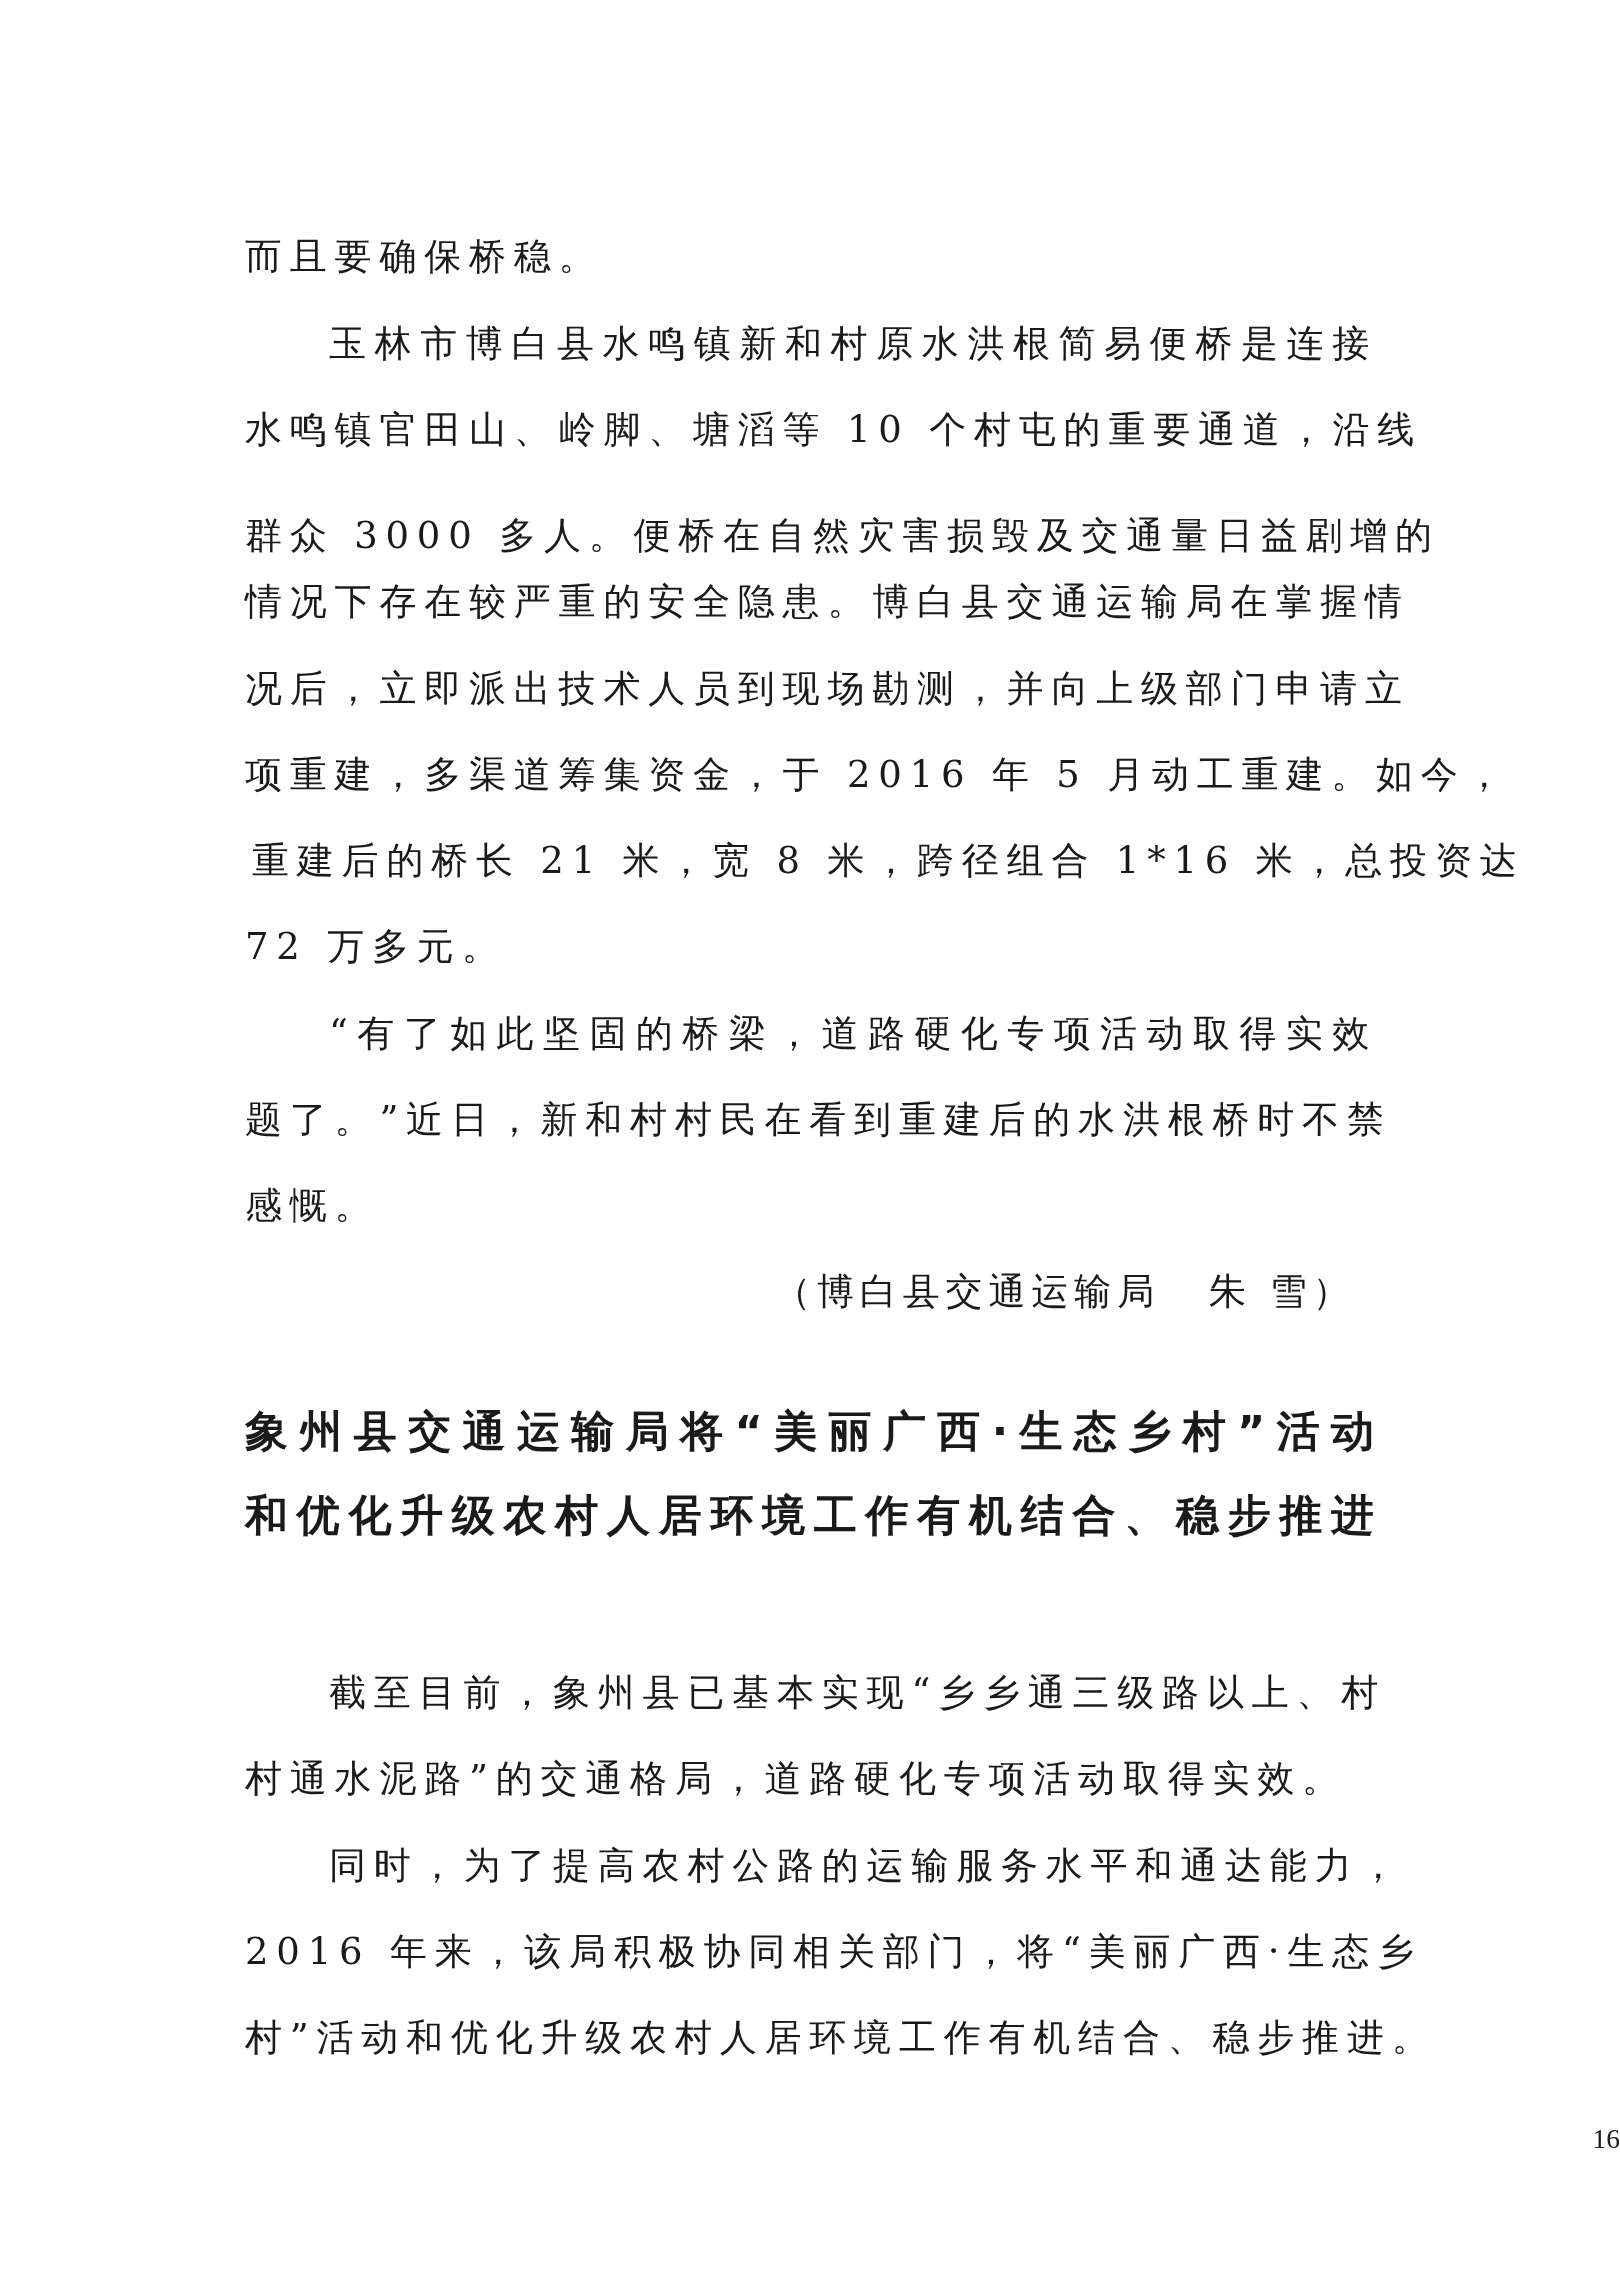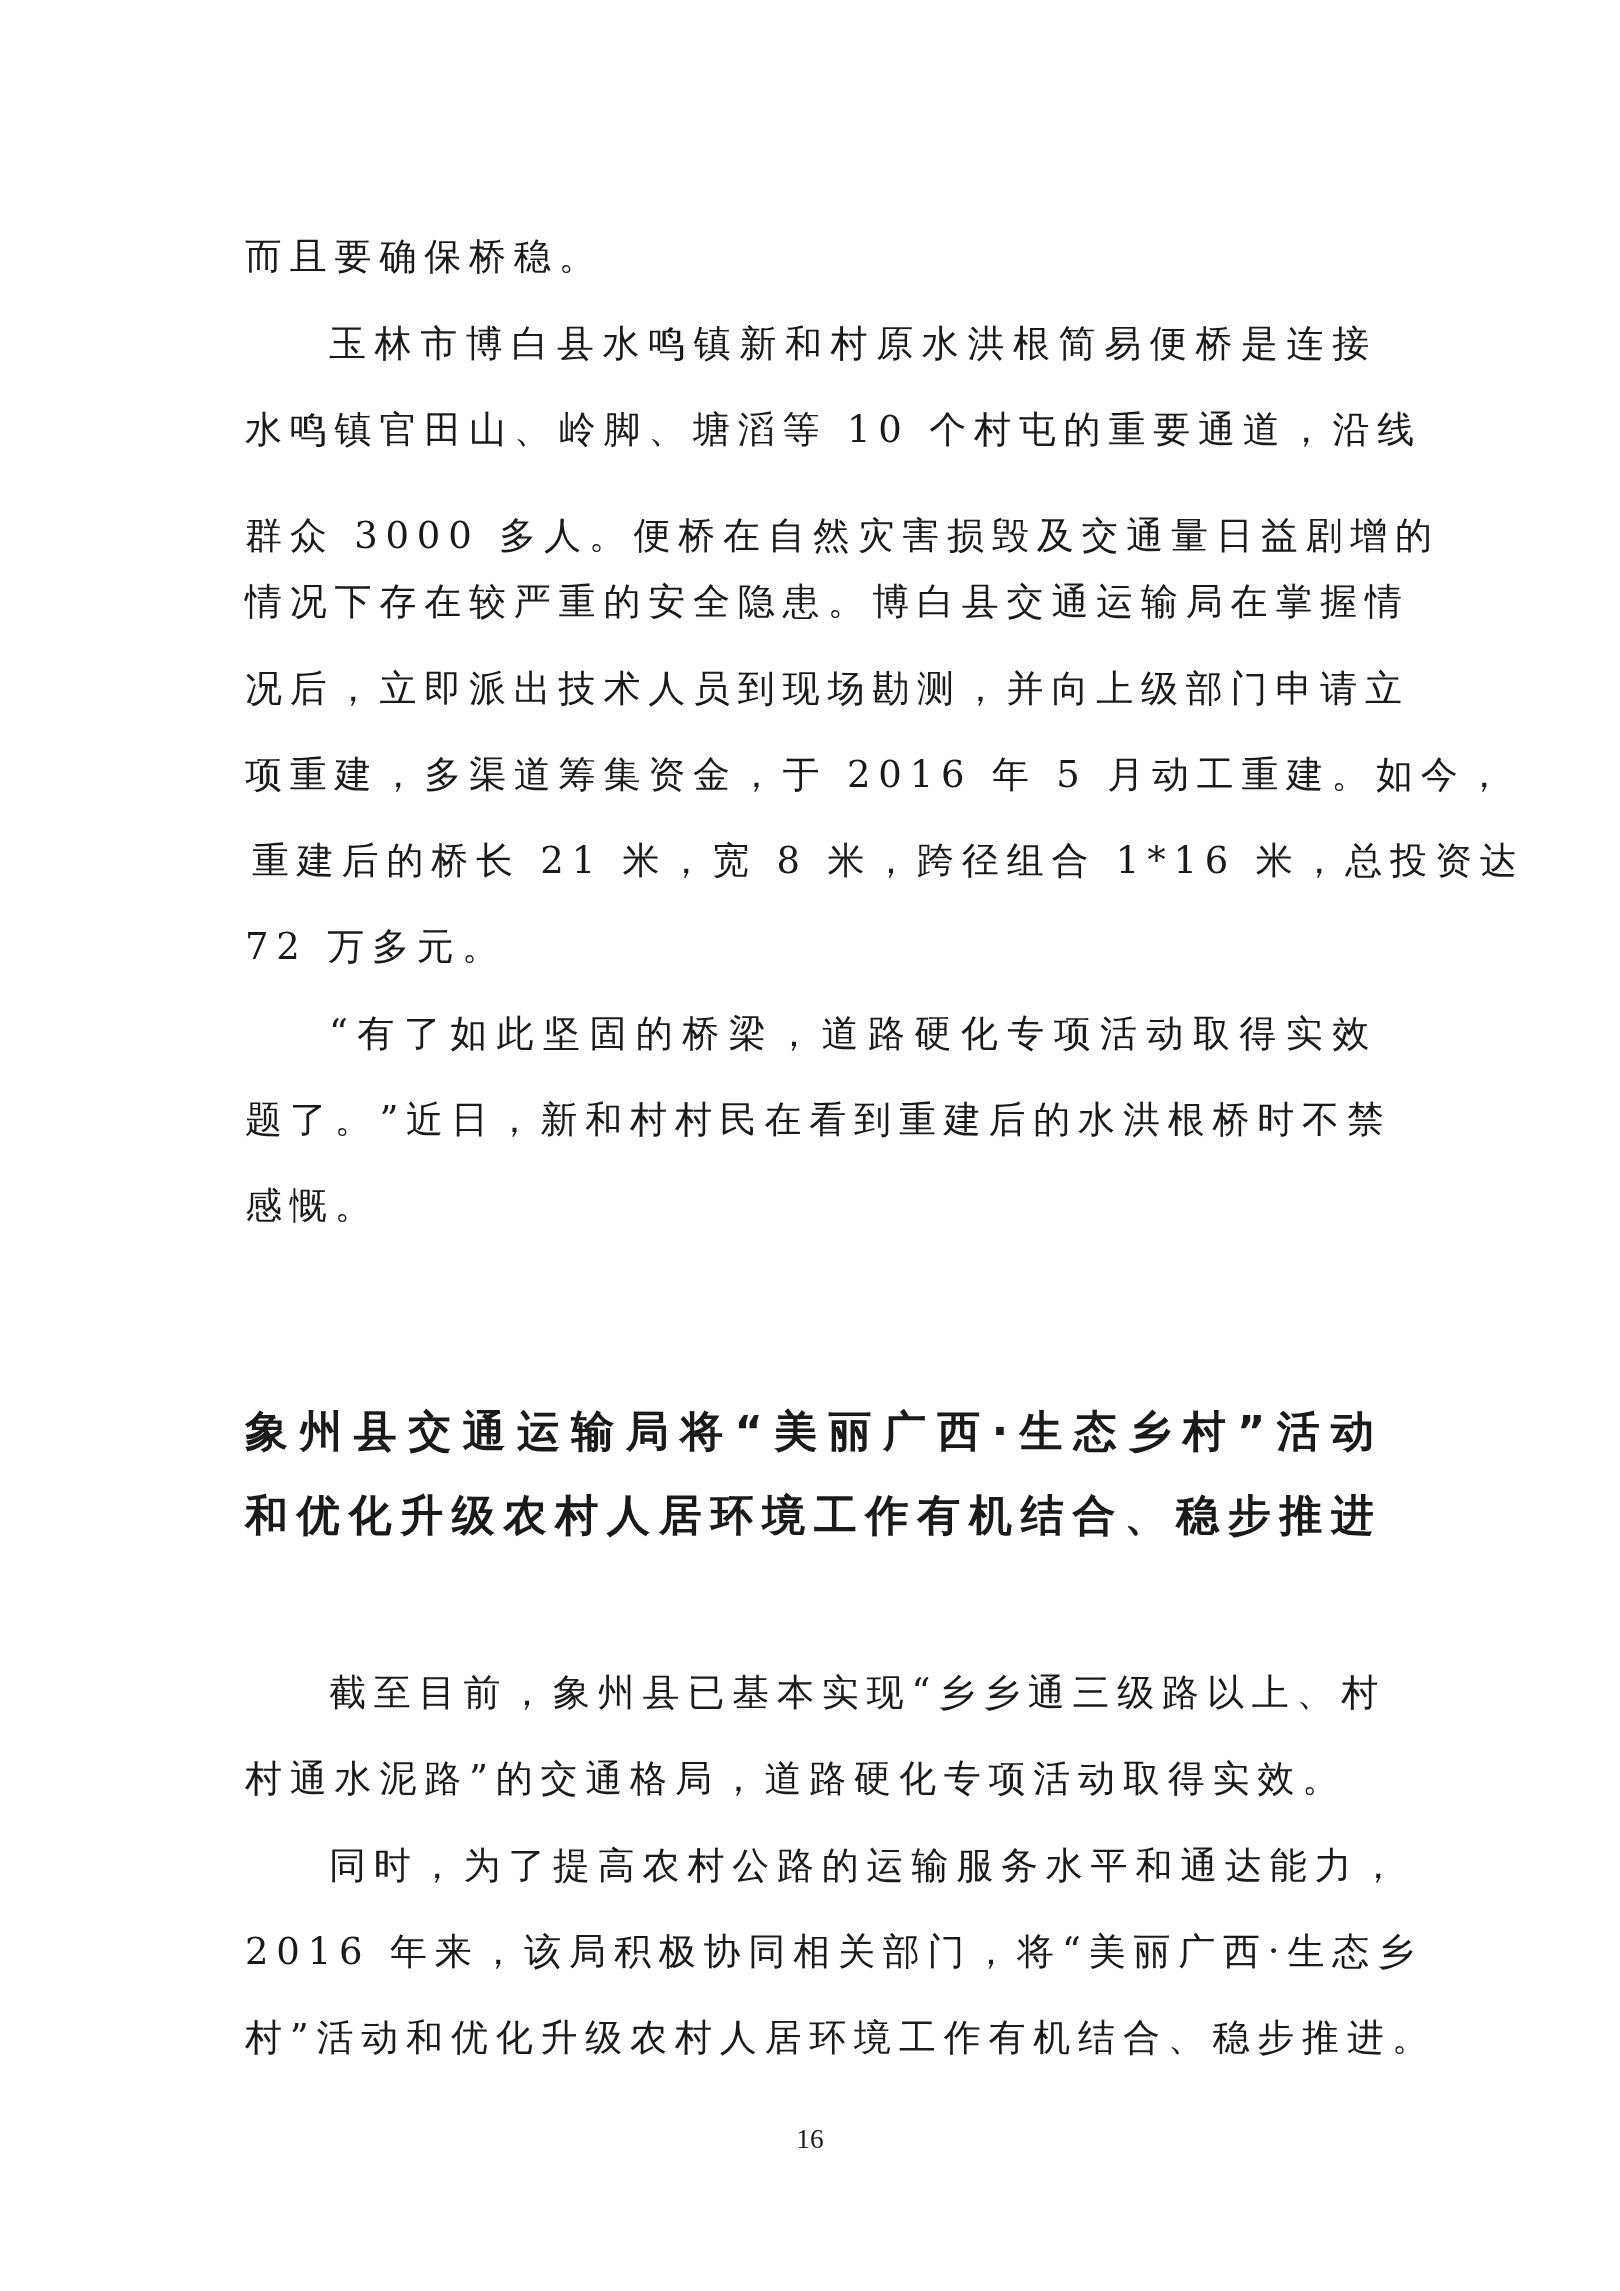--- a/index.html
+++ b/index.html
@@ -40,21 +40,21 @@
       line-height: 55px;
       white-space: nowrap;
       text-align: justify;
       text-align-last: justify;
       letter-spacing: 2.9px;
     }
     .page-number {
       position: absolute;
       left: 0; width: 1620px;
       top: 2125px;
-      text-align: center;
+      text-align: right;
       font-family: "Liberation Serif", "DejaVu Serif", serif;
       font-size: 27.4px;
       line-height: 29px;
     }
   </style>
 </head>
 <body>
 
 <div class="page">
 
@@ -64,20 +64,23 @@
   <div class="line" style="top:491px;margin-top:20px;">群众 3000 多人。便桥在自然灾害损毁及交通量日益剧增的</div>
   <div class="line" style="top:577px;">情况下存在较严重的安全隐患。博白县交通运输局在掌握情</div>
   <div class="line" style="top:664px;">况后，立即派出技术人员到现场勘测，并向上级部门申请立</div>
   <div class="line" style="top:750px;">项重建，多渠道筹集资金，于 2016 年 5 月动工重建。如今，</div>
   <div class="line" style="top:836px;margin-left:7px;">重建后的桥长 21 米，宽 8 米，跨径组合 1*16 米，总投资达</div>
   <div class="line last" style="top:922px;">72 万多元。</div>
   <div class="line indent" style="top:1009px;">“有了如此坚固的桥梁，道路硬化专项活动取得实效</div>
   <div class="line" style="top:1095px;">题了。”近日，新和村村民在看到重建后的水洪根桥时不禁</div>
   <div class="line last" style="top:1181px;">感慨。</div>
 
+  <div class="attrib" style="top:1267px;">
+    <span>（博白县交通运输局</span><span class="gap"></span><span>朱 雪）</span>
+  </div>
 
   <div class="title" style="top:1404px;">象州县交通运输局将“美丽广西·生态乡村”活动</div>
   <div class="title" style="top:1488px;">和优化升级农村人居环境工作有机结合、稳步推进</div>
 
   <div class="line indent" style="top:1668px;">截至目前，象州县已基本实现“乡乡通三级路以上、村</div>
   <div class="line last" style="top:1754px;">村通水泥路”的交通格局，道路硬化专项活动取得实效。</div>
   <div class="line indent" style="top:1841px;">同时，为了提高农村公路的运输服务水平和通达能力，</div>
   <div class="line" style="top:1927px;">2016 年来，该局积极协同相关部门，将“美丽广西·生态乡</div>
   <div class="line" style="top:2013px;">村”活动和优化升级农村人居环境工作有机结合、稳步推进。</div>
 

